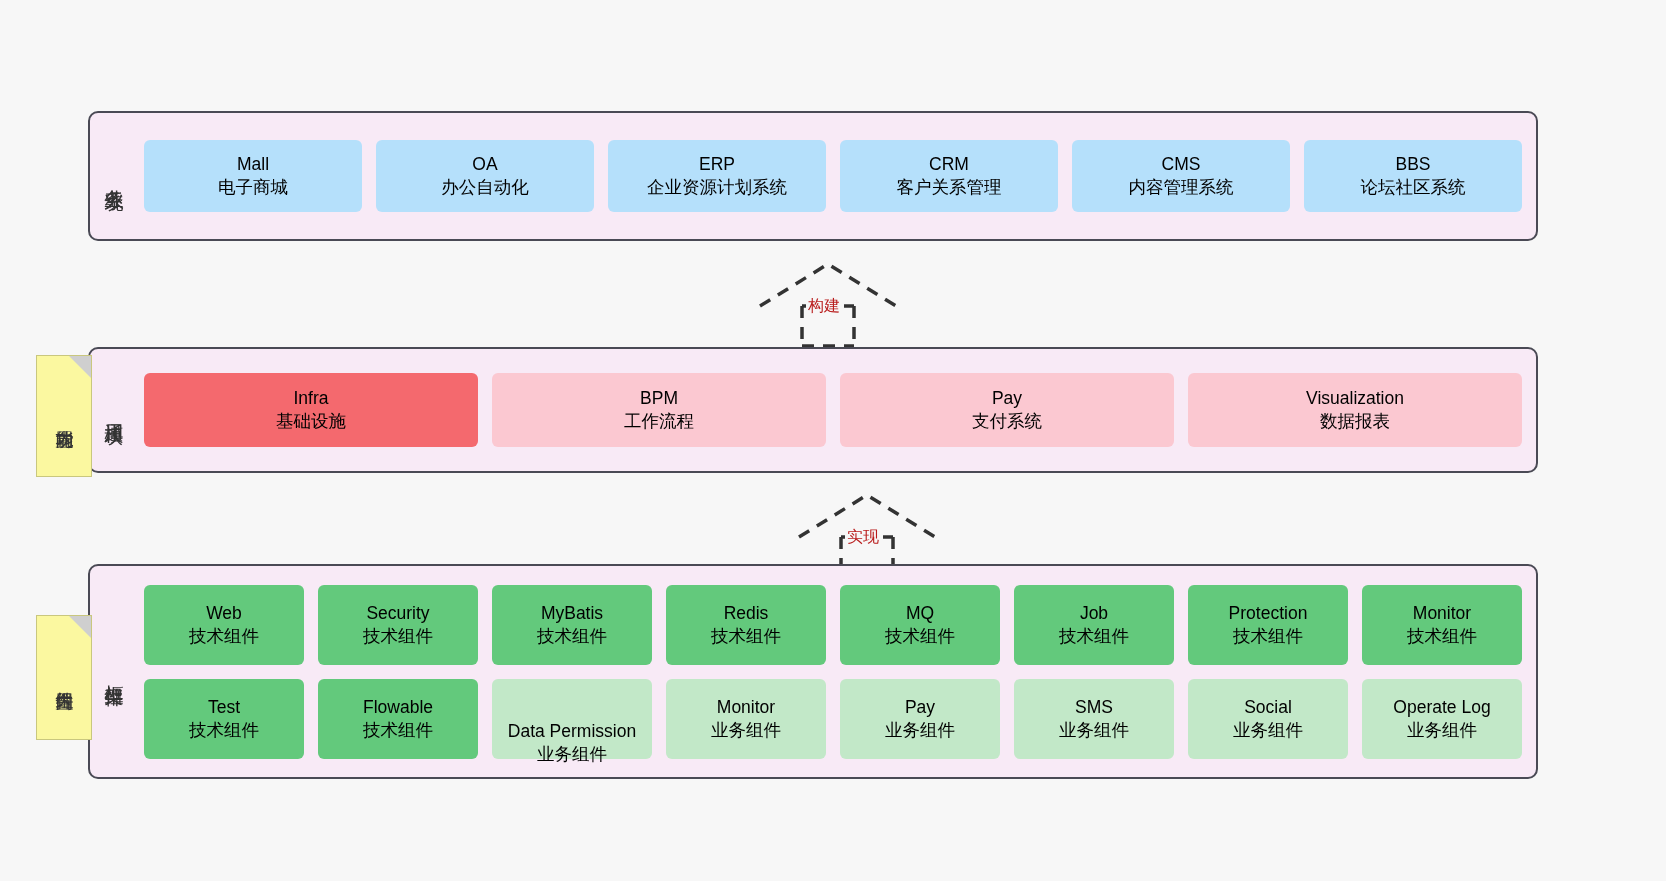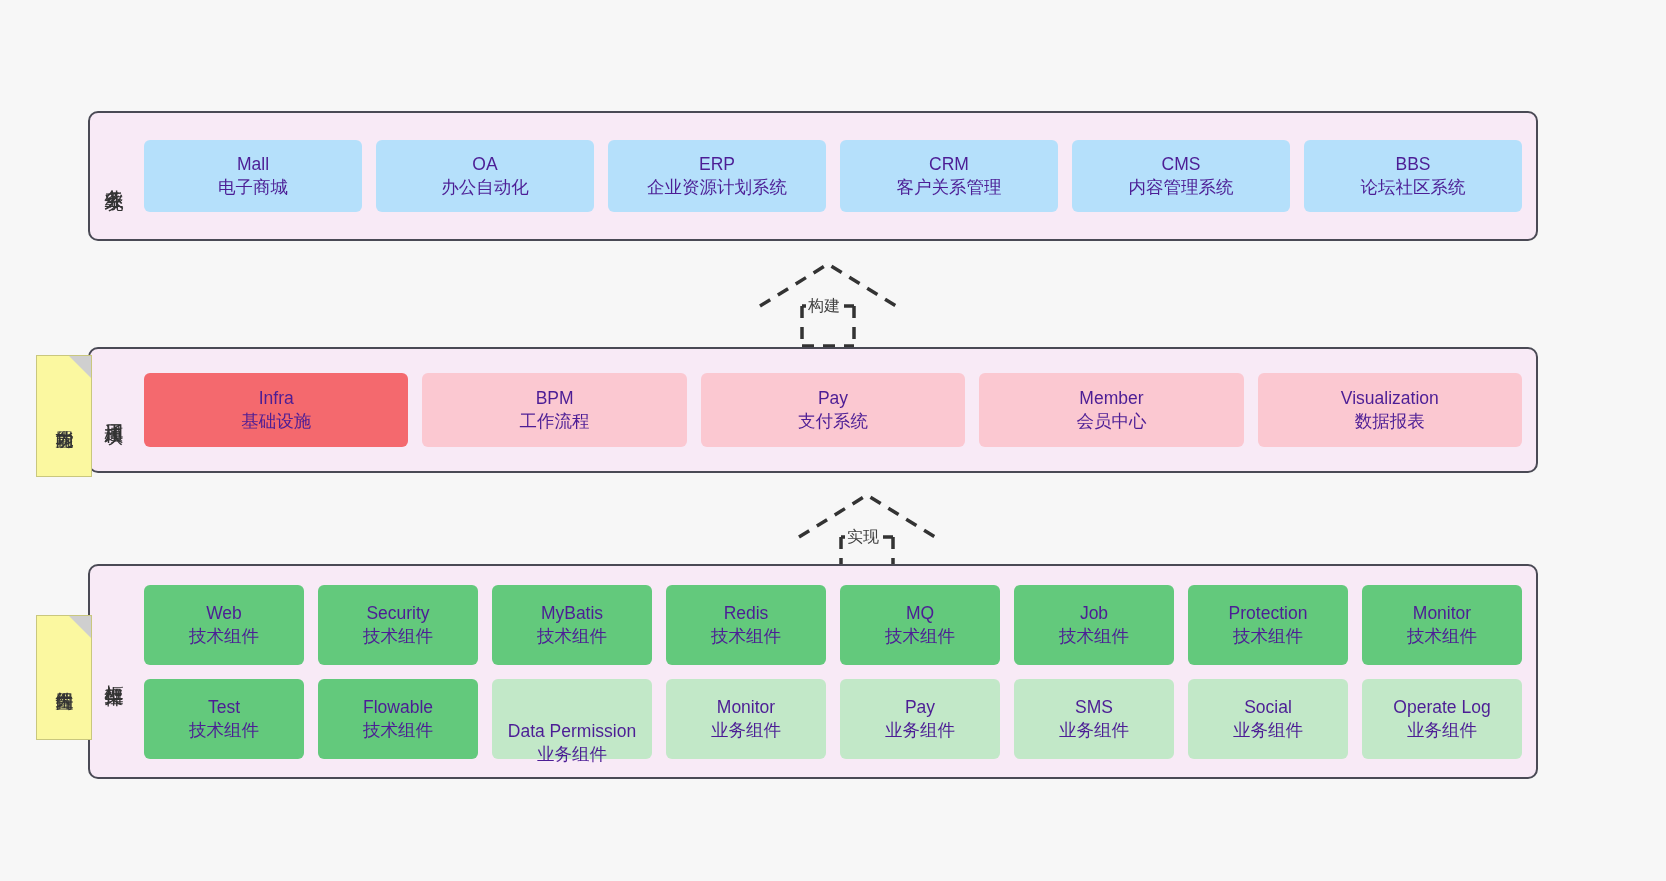--- a/index.html
+++ b/index.html
@@ -62,21 +62,21 @@
   .cell {
     flex: 1 1 0;
     border-radius: 6px;
     display: flex;
     flex-direction: column;
     align-items: center;
     justify-content: center;
     text-align: center;
     font-size: 17.5px;
     line-height: 1.30;
-    color: #4c1d95;
+    color: #000000;
     box-sizing: border-box;
     padding: 4px 6px;
   }
   .cell .ttl { white-space: nowrap; }
   .cell .sub { white-space: nowrap; }
   .cell.wrap .ttl { white-space: normal; margin-top: 48px; }
 
   
   #layer-business { left: 88px; top: 111px; width: 1450px; height: 130px; }
   #layer-business .cell { height: 72px; background: #b5e0fb; }
@@ -120,21 +120,21 @@
   
   .arrow { position: absolute; }
   #arrow-build   { left: 744px; top: 258px; width: 180px; height: 90px; }
   #arrow-realize { left: 783px; top: 489px; width: 180px; height: 90px; }
   .arrow svg { display: block; overflow: visible; }
   .arrow .arrow-label {
     position: absolute;
     left: 62px;
     top: 38px;
     font-size: 16px;
-    color: #404040;
+    color: #b91c1c;
     background: #f7f7f7;
     padding: 0 2px;
     white-space: nowrap;
   }
 </style>
 </head>
 <body>
 
 <div class="canvas">
 
@@ -193,24 +193,20 @@
         </div>
         <div class="cell" style="background:#fbc8d1">
           <span class="ttl">BPM</span>
           <span class="sub">工作流程</span>
         </div>
         <div class="cell" style="background:#fbc8d1">
           <span class="ttl">Pay</span>
           <span class="sub">支付系统</span>
         </div>
         <div class="cell" style="background:#fbc8d1">
-          <span class="ttl">Member</span>
-          <span class="sub">会员中心</span>
-        </div>
-        <div class="cell" style="background:#fbc8d1">
           <span class="ttl">Visualization</span>
           <span class="sub">数据报表</span>
         </div>
       </div>
     </div>
   </div>
 
   <div class="arrow" id="arrow-realize">
     <svg width="180" height="90" viewBox="0 0 180 90" fill="none">
       <path d="M16 48 L84 6 L152 48" stroke="#333333" stroke-width="3.5" stroke-dasharray="12 9" fill="none" stroke-linecap="butt"></path>

